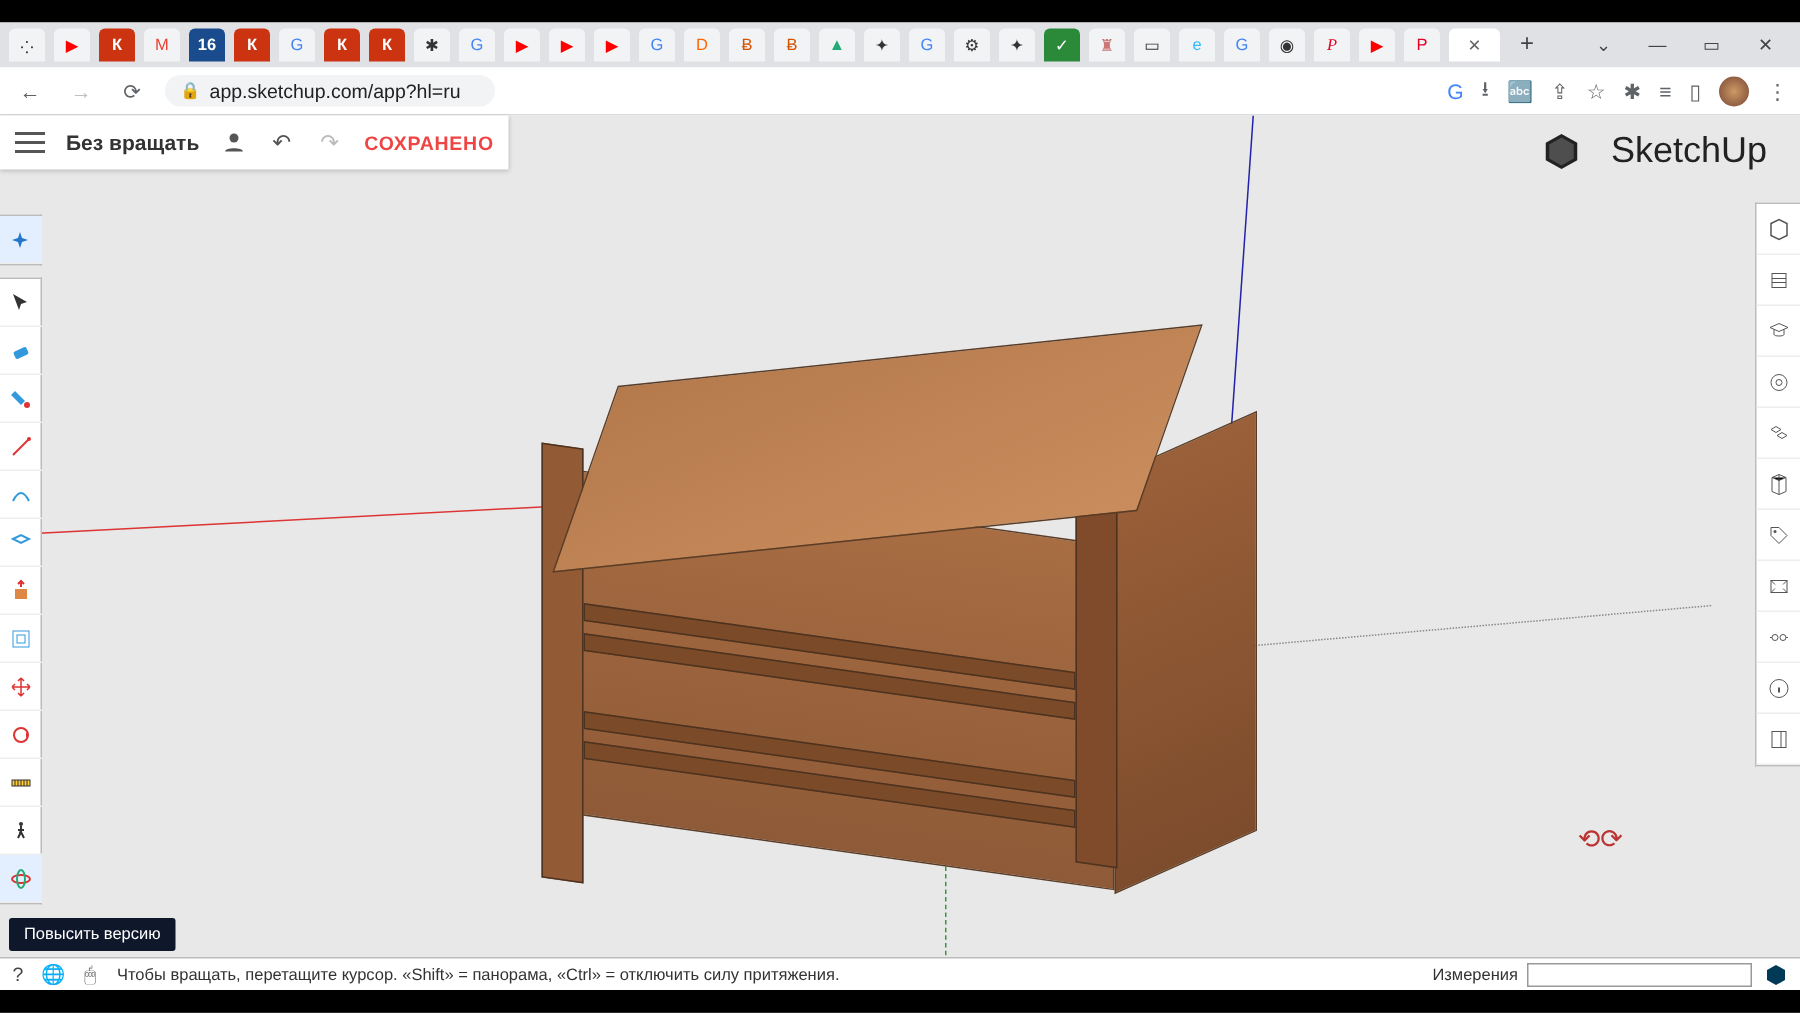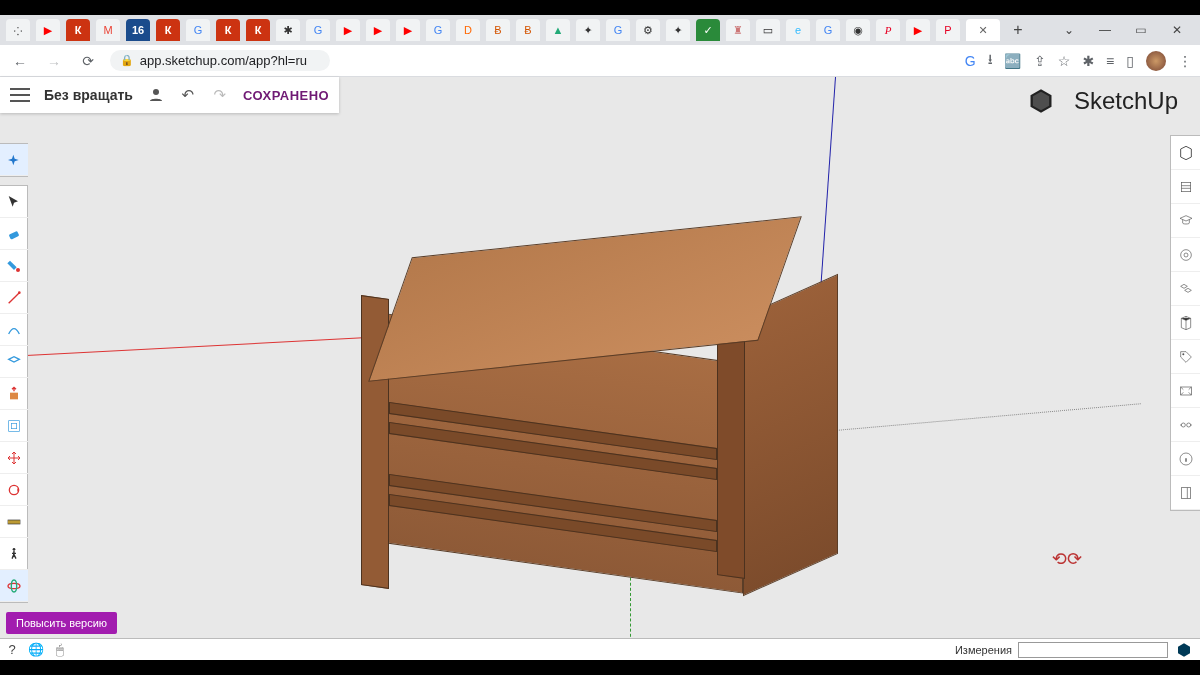--- a/index.html
+++ b/index.html
@@ -28,21 +28,21 @@
 .lock { color:#5f6368; font-size:11px; }
 .ext-row { margin-left:auto; display:flex; align-items:center; gap:12px; color:#5f6368; font-size:14px; }
 
 
 .app-bar { position:absolute; top:62px; left:0; height:36px; background:#fff; box-shadow:0 1px 3px rgba(0,0,0,.2); display:flex; align-items:center; padding:0 10px; gap:14px; z-index:20; }
 .hamburger { width:20px; height:14px; display:flex; flex-direction:column; justify-content:space-between; cursor:pointer;}
 .hamburger span{ height:2px; background:#555; }
 .app-title { font-weight:600; font-size:14px; color:#333; }
 .person-ico { width:18px; height:18px; color:#555; }
 .undo-redo { color:#555; font-size:15px; width:18px; text-align:center; }
-.saved { font-weight:600; font-size:13px; color:#701a75; letter-spacing:.5px; }
+.saved { font-weight:600; font-size:13px; color:#ef4444; letter-spacing:.5px; }
 
 
 .su-logo { position:absolute; top:72px; right:22px; display:flex; gap:19px; z-index:15; }
 .su-logo-text { font-size:24px; font-weight:500; color:#222; }
 
 
 .canvas { position:absolute; top:62px; left:0; right:0; bottom:22px; background:#e8e8e8; overflow:hidden; }
 
 .axis-red { position:absolute; top:278px; left:26px; width:380px; height:1px; background:#d33; transform:rotate(-3deg); transform-origin:left; }
 .axis-blue { position:absolute; top:0; left:835px; width:1px; height:220px; background:#22a; transform:rotate(4deg); transform-origin:top; }
@@ -68,21 +68,21 @@
 .left-tools.bottom { top:170px; }
 .tool { width:28px; height:32px; display:flex; align-items:center; justify-content:center; color:#555; font-size:14px; cursor:pointer; border-bottom:1px solid #eee; position:relative;}
 .tool.active { background:#e3efff; }
 .tool svg { width:16px; height:16px; }
 
 
 .right-tools { position:absolute; top:120px; right:0; width:30px; background:#fff; border:1px solid #bbb; border-right:none; display:flex; flex-direction:column; z-index:25; }
 .right-tools .tool{ height:34px; width:30px;}
 
 
-.upgrade { position:absolute; left:6px; bottom:26px; background:#a21caf; color:#fff; font-size:11px; padding:5px 10px; border-radius:2px; z-index:30;}
+.upgrade { position:absolute; left:6px; bottom:26px; background:#0f172a; color:#fff; font-size:11px; padding:5px 10px; border-radius:2px; z-index:30;}
 
 
 .status { position:absolute; left:0; right:0; bottom:0; height:22px; background:#fff; border-top:1px solid #bbb; display:flex; align-items:center; font-size:11px; color:#333; }
 .status .ico { width:24px; text-align:center; color:#444; font-size:13px;}
 .status .hint { padding-left:6px; }
 .status .meas { margin-left:auto; display:flex; align-items:center; gap:6px; padding-right:6px;}
 .status input { width:150px; height:16px; border:1px solid #999; font-size:11px; padding:0 4px;}
 .status .su-mark { width:20px; height:20px; display:flex; align-items:center; justify-content:center;}
 
 </style>
@@ -353,20 +353,21 @@
         </svg>
       </div>
   </div>
 
   <div class="upgrade">Повысить версию</div>
 
   <div class="status">
     <div class="ico">?</div>
     <div class="ico">🌐</div>
     <div class="ico">🖱</div>
+    <div class="hint">Чтобы вращать, перетащите курсор. «Shift» = панорама, «Ctrl» = отключить силу притяжения.</div>
     <div class="meas">
       <span>Измерения</span>
       <input type="text" value="" style="">
       <span class="su-mark">
         <svg width="16" height="16" viewBox="0 0 24 24">
             <path fill="#003a57" d="M12 2l9 5v10l-9 5-9-5V7z"></path>
           </svg>
       </span>
     </div>
   </div>

